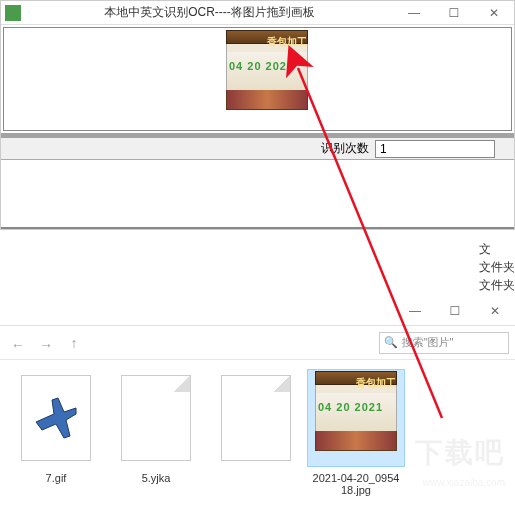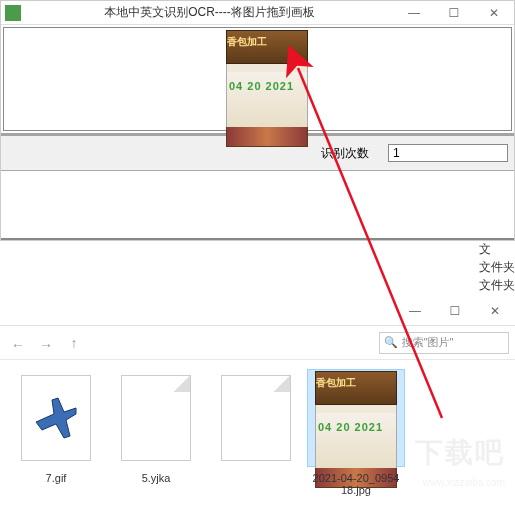--- a/index.html
+++ b/index.html
@@ -8,27 +8,27 @@
 
 .ocr-window { position: absolute; top: 0; left: 0; right: 0; border: 1px solid #ccc; }
 .ocr-titlebar { height: 24px; background: #fff; display: flex; align-items: center; border-bottom: 1px solid #e0e0e0; text-align: center; }
 .ocr-icon { width: 16px; height: 16px; margin: 0 4px; background: #4a9b4a; display: inline-block; }
 .ocr-title { font-size: 12px; color: #333; flex: 1; }
 .win-controls { display: flex; }
 .win-btn { width: 40px; height: 24px; display: flex; align-items: center; justify-content: center; font-size: 12px; color: #666; }
 
 .ocr-canvas { height: 104px; background: #fff; border: 1px solid #888; margin: 2px; position: relative; }
 .canvas-thumb { position: absolute; left: 222px; top: 2px; width: 82px; height: 88px; }
-.thumb-header { height: 34px; background: linear-gradient(#8b5a2b, #5d3a1a); text-align: left; font-size: 10px; color: #ffe08a; line-height: 22px; font-weight: bold; border: 1px solid #3a2512; }
+.thumb-header { height: 14px; background: linear-gradient(#8b5a2b, #5d3a1a); text-align: right; font-size: 10px; color: #ffe08a; line-height: 22px; font-weight: bold; border: 1px solid #3a2512; }
 .thumb-bar { height: 8px; background: #f0e8d8; border-left: 1px solid #aaa; border-right: 1px solid #aaa; }
-.thumb-body { height: 55px; background: linear-gradient(#f5f0e8, #e8dfc8); border-left: 1px solid #aaa; border-right: 1px solid #aaa; position: relative; }
+.thumb-body { height: 38px; background: linear-gradient(#f5f0e8, #e8dfc8); border-left: 1px solid #aaa; border-right: 1px solid #aaa; position: relative; }
 .thumb-date { position: absolute; left: 2px; top: 8px; font-size: 11px; color: #3aa03a; font-weight: bold; letter-spacing: 1px; }
 .thumb-art { height: 20px; background: linear-gradient(90deg, #8b3a3a, #c87848, #8b3a3a); border: 1px solid #5d3a1a; border-top: none; }
 
-.ocr-counter-row { height: 37px; background: #f0f0f0; border-top: 3px solid #a3a3a3; display: flex; align-items: center; padding-left: 320px; gap: 13px; }
+.ocr-counter-row { height: 26px; background: #f0f0f0; border-top: 5px solid #a3a3a3; display: flex; align-items: center; padding-left: 320px; }
 .counter-label { font-size: 12px; margin-right: 6px; }
 .counter-input { width: 120px; height: 18px; border: 1px solid #888; font-size: 12px; padding: 0 4px; background: #fff; }
 
 .ocr-output { height: 70px; background: #fff; border-top: 1px solid #aaa; border-bottom: 2px solid #888; }
 
 .side-text { position: absolute; right: 0; top: 240px; font-size: 12px; color: #333; line-height: 18px; text-align: left; }
 
 
 .explorer { position: absolute; top: 296px; left: 0; right: 0; bottom: 0; background: #fff; }
 .exp-titlebar { height: 30px; display: flex; justify-content: flex-end; align-items: center; border-bottom: 1px solid #e0e0e0; }

